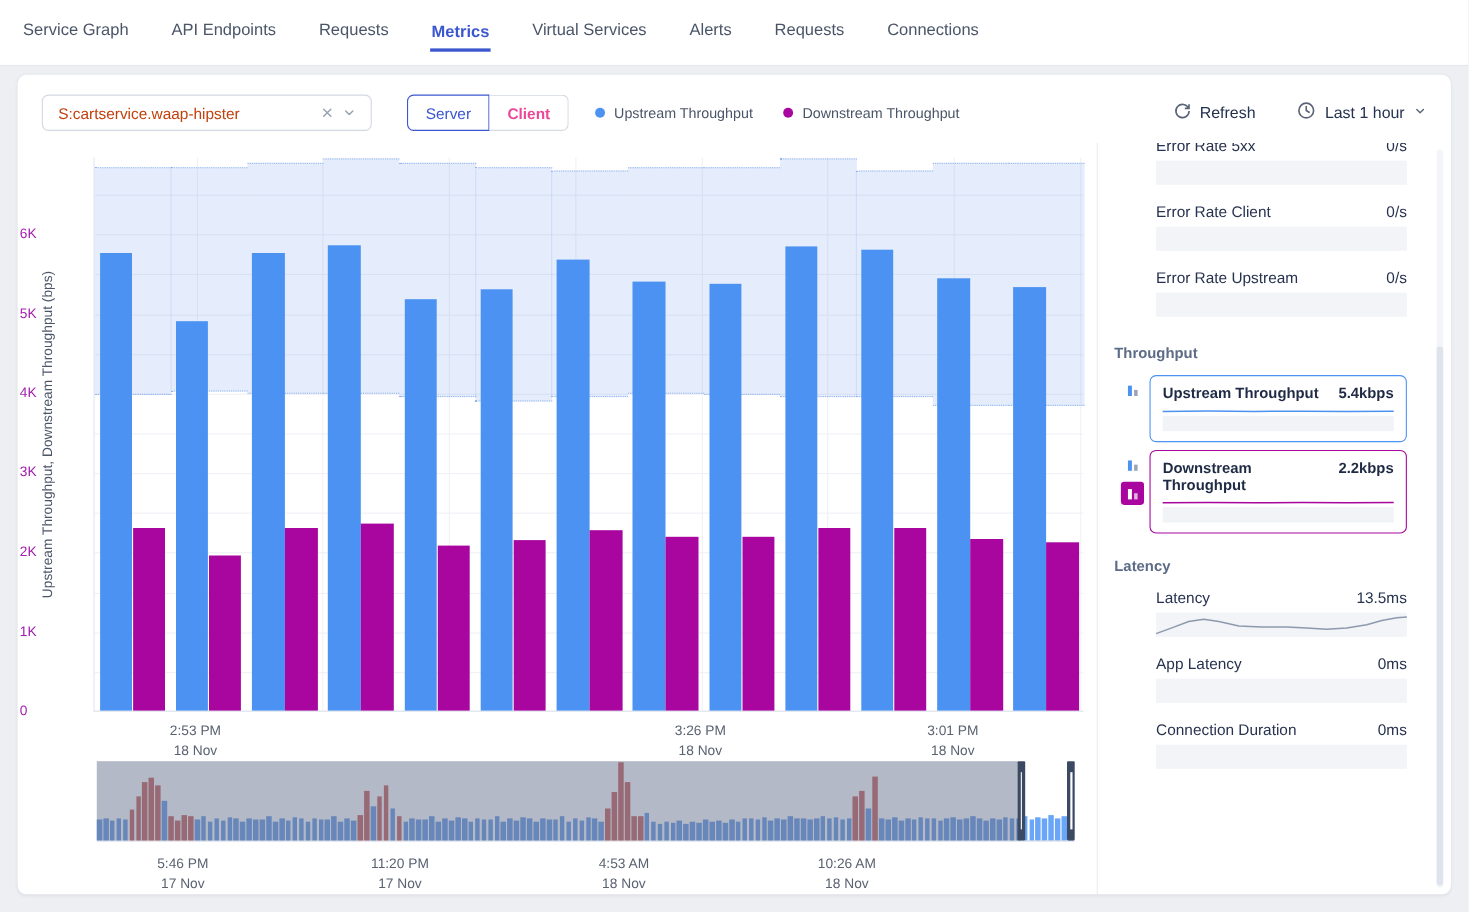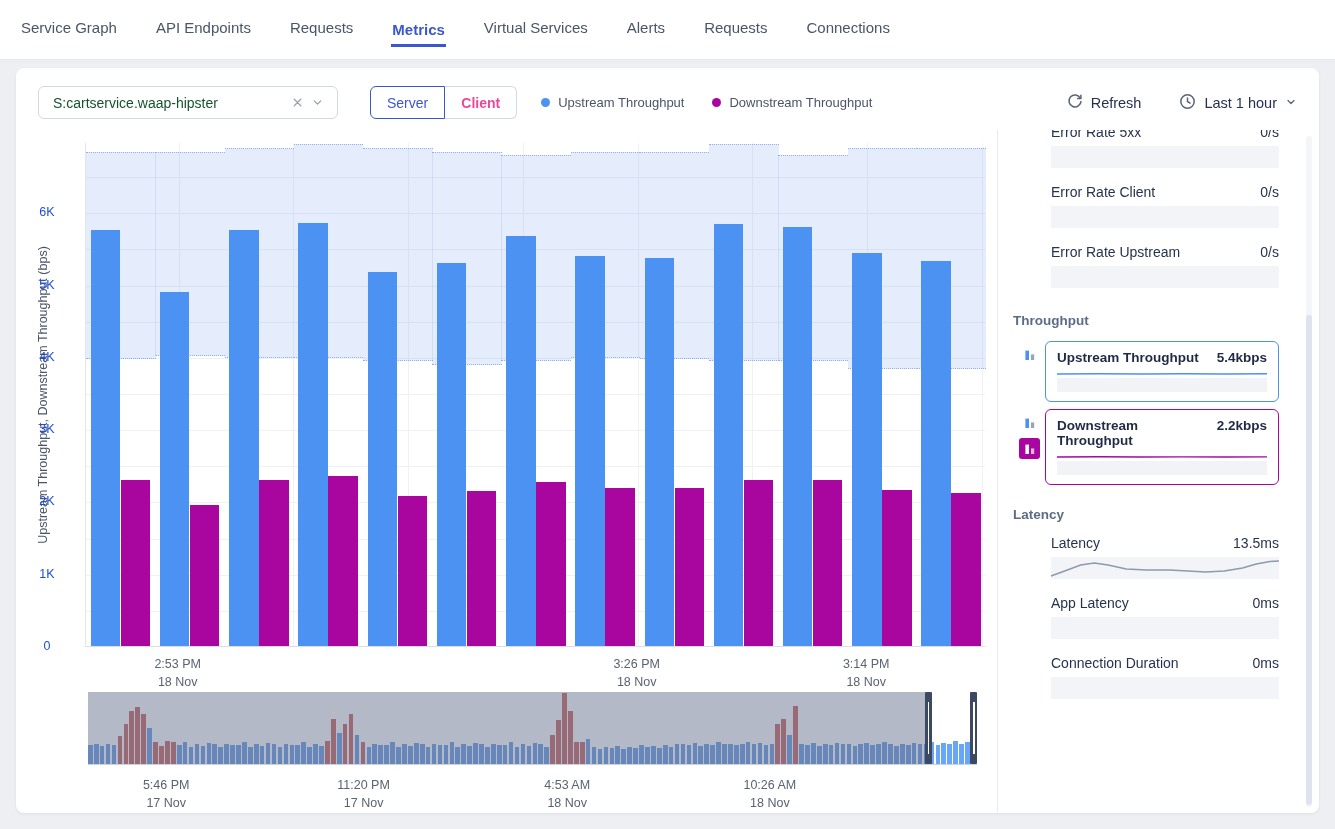--- a/index.html
+++ b/index.html
@@ -16,21 +16,21 @@
 
   
   .card { position:relative; margin:8px 16px 0; width:1303px; height:745px;
     background:#fff; border-radius:8px; box-shadow:0 1px 3px rgba(25,35,65,.07); }
 
   
   .toolbar { position:absolute; left:22px; right:22px; top:18px; height:33px;
     display:flex; align-items:center; }
   .select { width:300px; height:33px; border:1px solid #d3d8e2; border-radius:6px;
     display:flex; align-items:center; padding:0 10px 0 14px; font-size:14px;
-    color:#14532d; background:#fff; cursor:pointer; }
+    color:#c2410c; background:#fff; cursor:pointer; }
   .select .val { flex:1; white-space:nowrap; overflow:hidden; }
   .icon-btn { display:flex; align-items:center; justify-content:center;
     width:20px; height:20px; color:#98a1b0; cursor:pointer; }
   .seg { display:flex; margin-left:32px; }
   .seg button { height:33px; min-width:72px; background:#fff; font:inherit; font-size:14px;
     cursor:pointer; padding:0 16px; }
   .seg .on  { border:1px solid #3a57d0; color:#3a57d0; border-radius:6px 0 0 6px; }
   .seg .off { border:1px solid #d3d8e2; border-left:none; color:#ec4899; border-radius:0 6px 6px 0;font-weight:bold; }
   .legend { display:flex; align-items:center; gap:28px; margin-left:24px;
     font-size:13px; color:#4a5568; }
@@ -44,22 +44,22 @@
   
   .ytitle { position:absolute; top:327px; left:27px; transform:translate(-50%,-50%) rotate(-90deg);
     white-space:nowrap; font-size:12.5px; color:#4a5568; }
   #plot { position:absolute; left:69px; top:75px; width:900px; height:504px;
     border-left:1px solid #e2e6ee; border-bottom:1px solid #d9dee8; }
   .gh { position:absolute; left:0; right:0; height:1px; background:#eff1f6; }
   .gv { position:absolute; top:0; bottom:0; width:1px; background:#eff1f6; }
   .band-seg { position:absolute; background:rgba(88,142,238,.155);
     border-top:1px dotted #90b3ee; border-bottom:1px dotted #90b3ee; }
   .bar { position:absolute; bottom:0; }
-  .ytick { position:absolute; left:2px; width:58px; text-align:center;
-    font-size:12.5px; color:#1d4ed8; }
+  .ytick { position:absolute; left:2px; width:58px; text-align:left;
+    font-size:12.5px; color:#a21caf; }
   .xlab { position:absolute; width:90px; text-align:center; font-size:12.5px;
     color:#5a6372; line-height:1.45; }
 
   
   #brush { position:absolute; left:72px; top:624px; width:889px; height:73px;
     border-bottom:1px solid #ccd2dd; background:#fff; }
   .bbar { position:absolute; bottom:0; }
   .overlay { position:absolute; top:0; bottom:0; background:rgba(124,134,156,.58); }
   .handle { position:absolute; top:0; bottom:0; width:7px; background:#3c4962;
     border-radius:1px; cursor:ew-resize; }
@@ -240,21 +240,21 @@
       </div>
       <div class="xlab" style="left: 346.2px; top: 587px; margin-top: 45px;">
         <div>3:10 PM</div>
         <div>18 Nov</div>
       </div>
       <div class="xlab" style="left: 575.7px; top: 587px;">
         <div>3:26 PM</div>
         <div>18 Nov</div>
       </div>
       <div class="xlab" style="left: 805.2px; top: 587px;">
-        <div>3:14 PM</div>
+        <div>3:01 PM</div>
         <div>18 Nov</div>
       </div>
     </div>
   <div id="brush">
       <div class="bbar" style="left: 0px; width: 4.63px; height: 19px; background: rgb(75, 134, 224);"></div>
       <div class="bbar" style="left: 5.93px; width: 4.63px; height: 20.4px; background: rgb(75, 134, 224);"></div>
       <div class="bbar" style="left: 11.85px; width: 4.63px; height: 18.3px; background: rgb(75, 134, 224);"></div>
       <div class="bbar" style="left: 17.78px; width: 4.63px; height: 19.7px; background: rgb(75, 134, 224);"></div>
       <div class="bbar" style="left: 23.71px; width: 4.63px; height: 19px; background: rgb(75, 134, 224);"></div>
       <div class="bbar" style="left: 29.63px; width: 4.63px; height: 27.7px; background: rgb(189, 67, 64);"></div>

